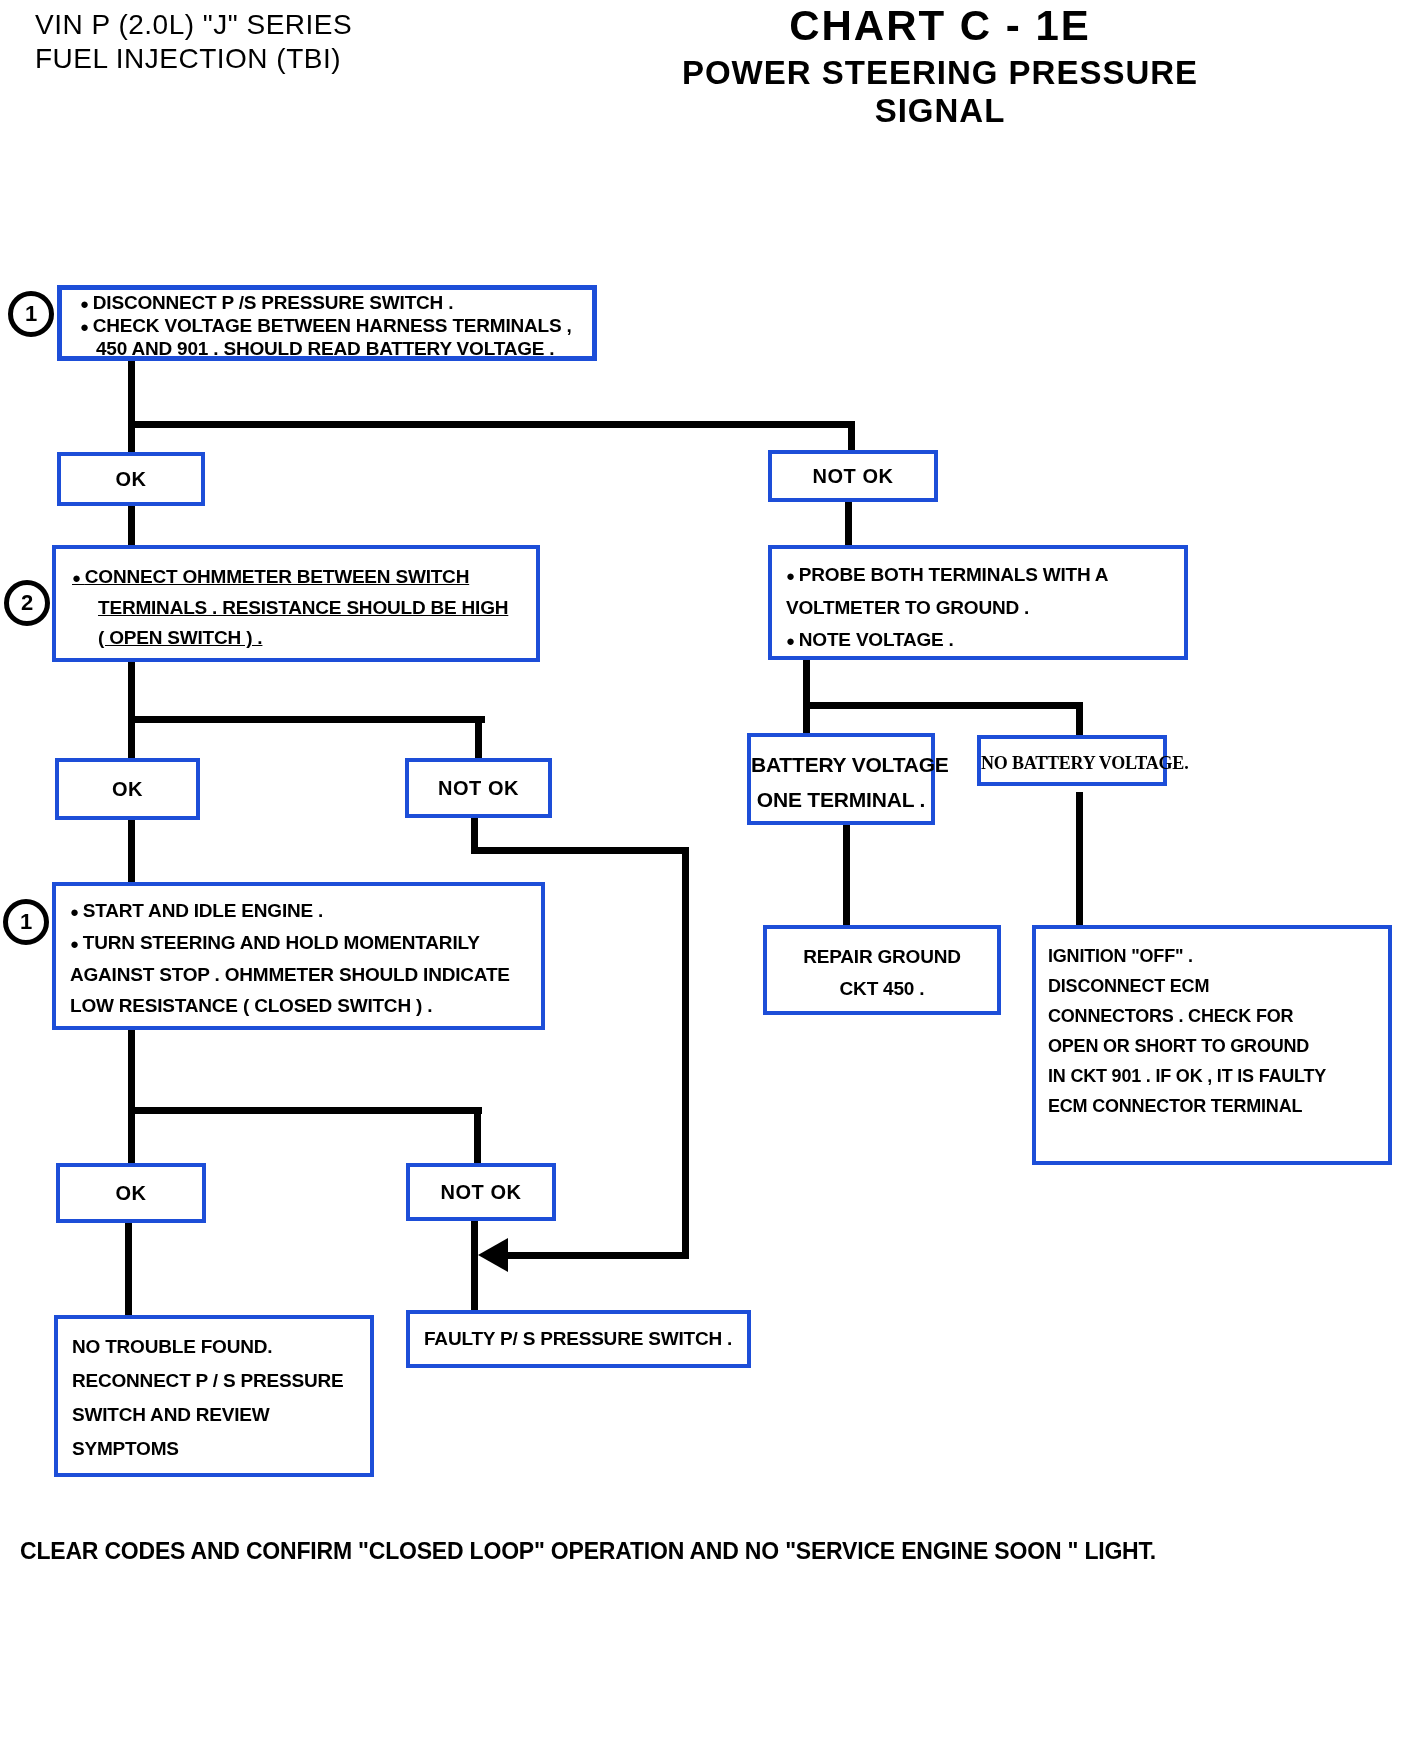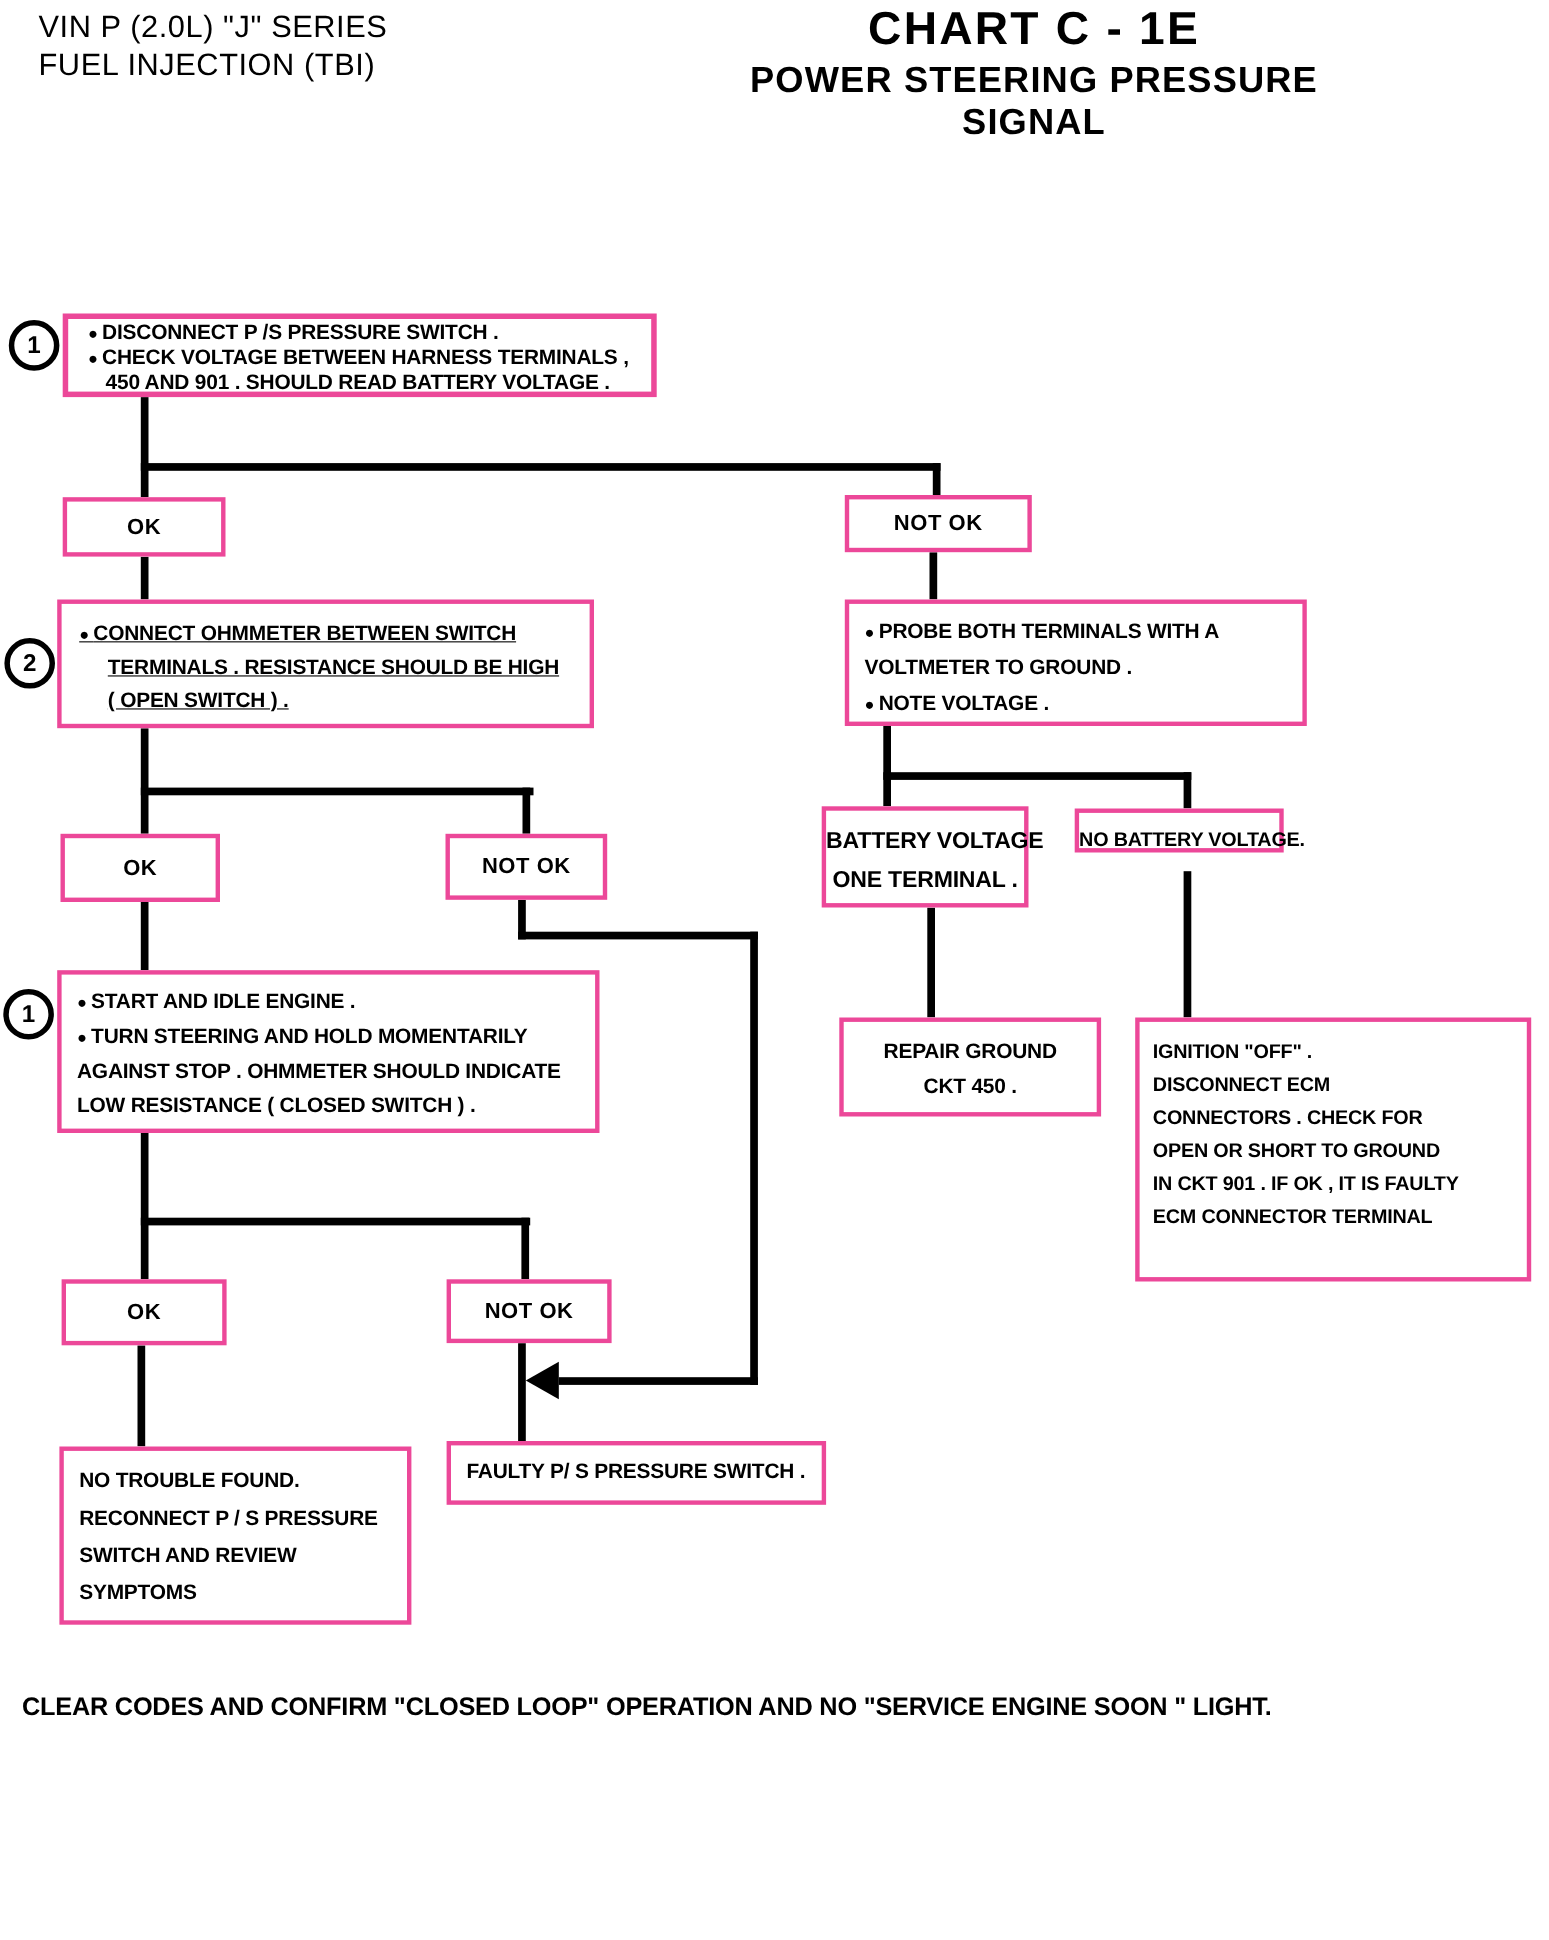--- a/index.html
+++ b/index.html
@@ -3,21 +3,21 @@
 <meta charset="utf-8">
 <style>
   html,body{margin:0;padding:0;background:#fff;}
   .page{position:relative;width:1408px;height:1764px;background:#fff;color:#000;
         font-family:"Liberation Sans",sans-serif;overflow:hidden;}
   .hdr-left{position:absolute;left:35px;top:8px;font-size:28px;line-height:34px;letter-spacing:.5px;}
   .title{position:absolute;left:660px;top:2px;width:560px;text-align:center;
          font-size:42px;font-weight:bold;letter-spacing:2px;}
   .subtitle{position:absolute;left:640px;top:54px;width:600px;text-align:center;
             font-size:33px;font-weight:bold;letter-spacing:1px;}
-  .box{position:absolute;border:4px solid #ec4899;background:#fff;box-sizing:border-box;
+  .box{position:absolute;border:4px solid #1d4ed8;background:#fff;box-sizing:border-box;
        font-weight:bold;font-size:19px;letter-spacing:-.2px;}
   .bl{white-space:nowrap;}
   .b::before{content:"\25CF\00a0";font-size:15px;}
   .ind{padding-left:26px;}
   .ind-sm{padding-left:16px;}
   .dec{display:flex;align-items:center;justify-content:center;font-size:20px;letter-spacing:.5px;}
   .ctr{text-align:center;}
   .ln{position:absolute;background:#000;}
   .badge{position:absolute;width:46px;height:46px;border:5px solid #000;border-radius:50%;
          box-sizing:border-box;display:flex;align-items:center;justify-content:center;
@@ -90,21 +90,21 @@
   </div>
 
   <div class="box dec" style="left:55px;top:758px;width:145px;height:62px;">OK</div>
   <div class="box dec" style="left:405px;top:758px;width:147px;height:60px;">NOT OK</div>
 
   <div class="box ctr" style="left:747px;top:733px;width:188px;height:92px;padding-top:10px;line-height:35px;font-size:21px;">
     <div class="bl">BATTERY VOLTAGE</div>
     <div class="bl">ONE TERMINAL .</div>
   </div>
 
-  <div class="box ctr" style="left:977px;top:735px;width:190px;height:40px;line-height:48px;font-size:18px;">
+  <div class="box ctr" style="left:977px;top:735px;width:190px;height:51px;line-height:48px;font-size:18px;font-family:Liberation Serif, serif;">
     <div class="bl">NO BATTERY VOLTAGE.</div>
   </div>
 
   <div class="box" style="left:52px;top:882px;width:493px;height:148px;padding:9px 6px 0 14px;line-height:31px;">
     <div class="bl b">START AND IDLE ENGINE .</div>
     <div class="bl b">TURN STEERING AND HOLD MOMENTARILY</div>
     <div class="bl">AGAINST STOP . OHMMETER SHOULD INDICATE</div>
     <div class="bl">LOW RESISTANCE  ( CLOSED SWITCH ) .</div>
   </div>
 

